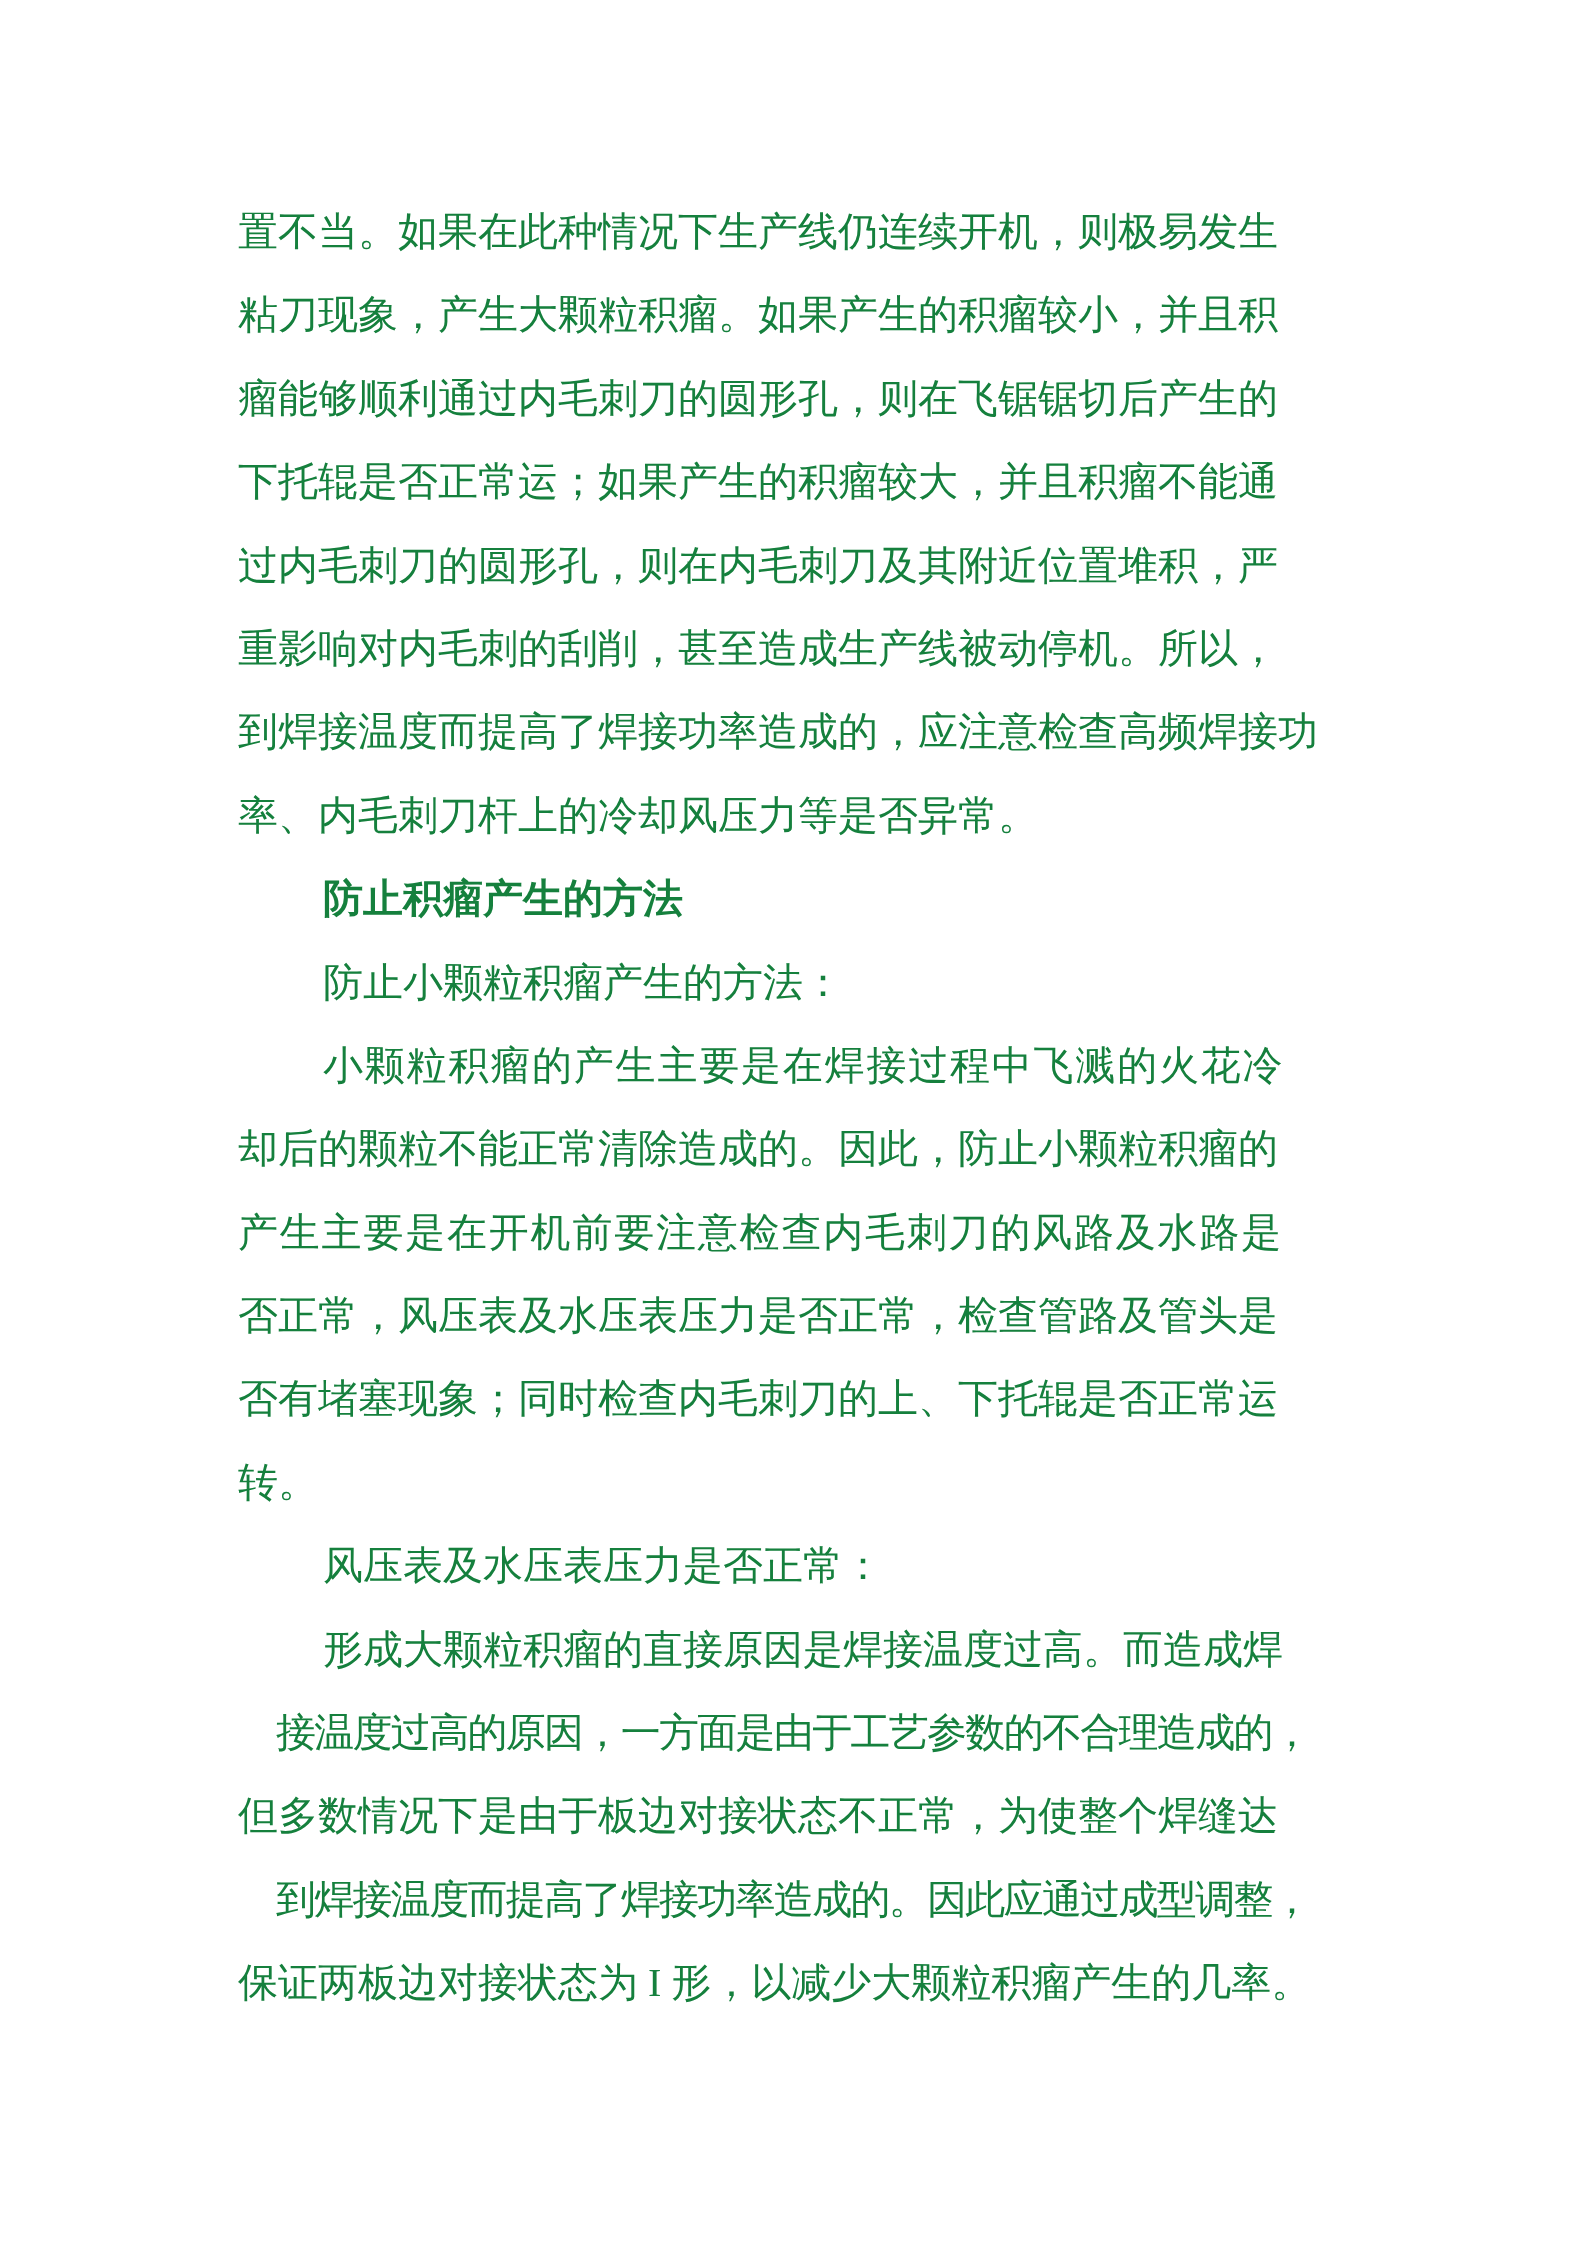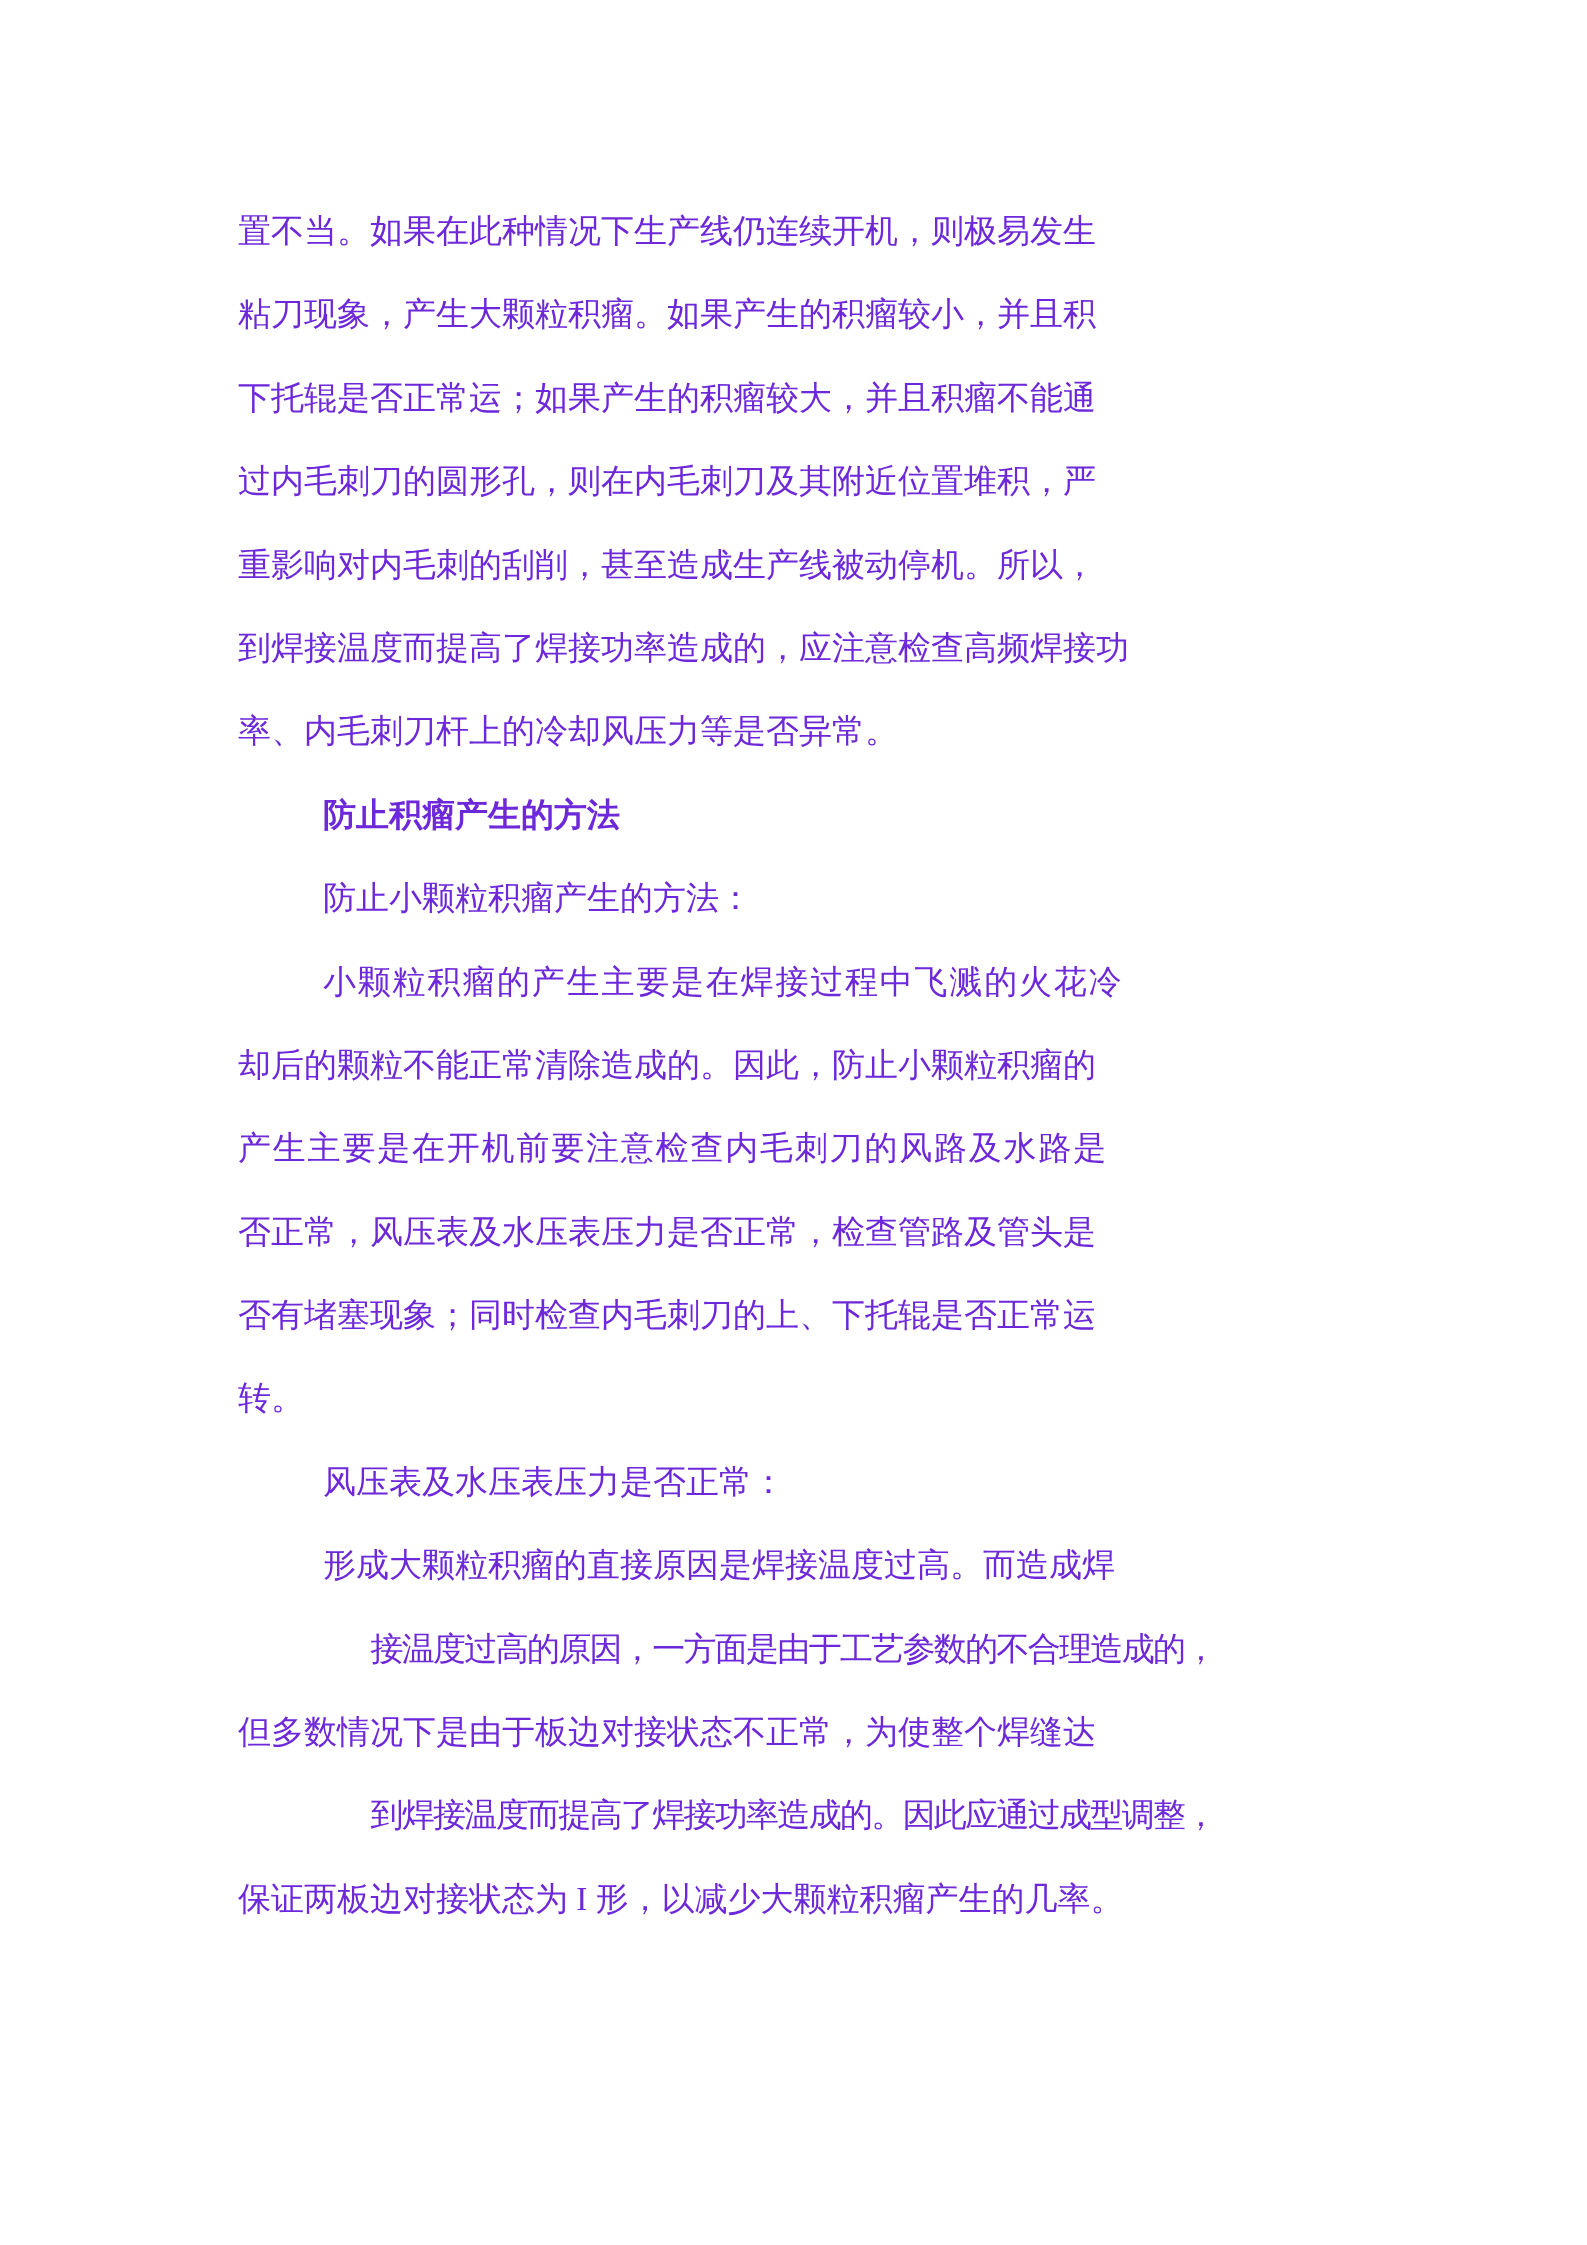--- a/index.html
+++ b/index.html
@@ -17,39 +17,40 @@
   }
   .content {
     position: absolute;
     left: 238px;
     top: 190px;
     width: 1110px;
   }
   .line {
     height: 83.4px;
     line-height: 83.4px;
-    font-size: 33px;
-    color: #6d28d9;
+    font-size: 40px;
+    color: #15803d;
     white-space: nowrap;
     font-kerning: none;
   }
   .line.indent { text-indent: 85px; }
   .line.bold { font-weight: 700; }
   
   .line.squeeze { letter-spacing: -1.7px; text-align: center; }
   
   .line.stretch { letter-spacing: 1.8px; }
 </style>
 </head>
 <body>
 
 <div class="page" style="background: rgb(255, 255, 255);">
   <div class="content" style="color: rgb(0, 0, 0);">
       <div class="line">置不当。如果在此种情况下生产线仍连续开机，则极易发生</div>
       <div class="line">粘刀现象，产生大颗粒积瘤。如果产生的积瘤较小，并且积</div>
+      <div class="line">瘤能够顺利通过内毛刺刀的圆形孔，则在飞锯锯切后产生的</div>
       <div class="line">下托辊是否正常运；如果产生的积瘤较大，并且积瘤不能通</div>
       <div class="line">过内毛刺刀的圆形孔，则在内毛刺刀及其附近位置堆积，严</div>
       <div class="line">重影响对内毛刺的刮削，甚至造成生产线被动停机。所以，</div>
       <div class="line">到焊接温度而提高了焊接功率造成的，应注意检查高频焊接功</div>
       <div class="line">率、内毛刺刀杆上的冷却风压力等是否异常。</div>
       <div class="line indent bold">防止积瘤产生的方法</div>
       <div class="line indent">防止小颗粒积瘤产生的方法：</div>
       <div class="line indent stretch">小颗粒积瘤的产生主要是在焊接过程中飞溅的火花冷</div>
       <div class="line">却后的颗粒不能正常清除造成的。因此，防止小颗粒积瘤的</div>
       <div class="line stretch">产生主要是在开机前要注意检查内毛刺刀的风路及水路是</div>

